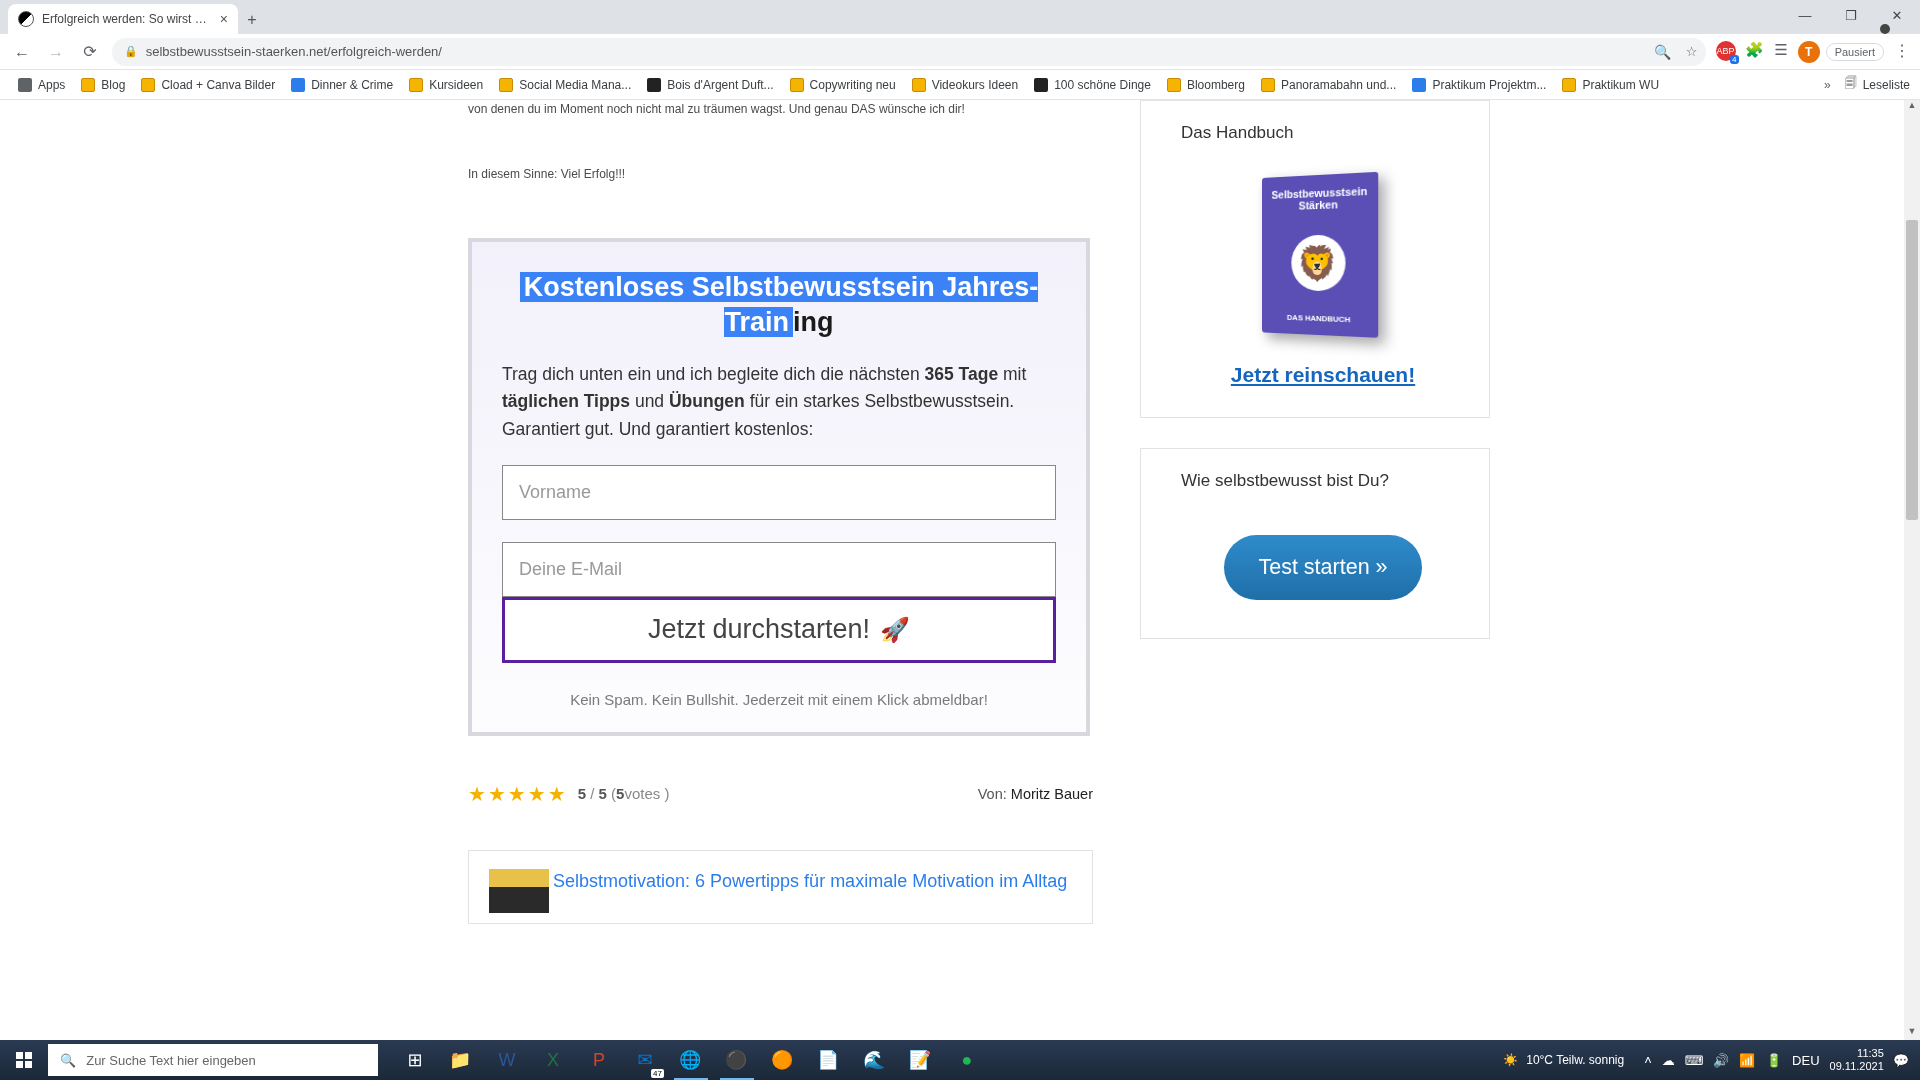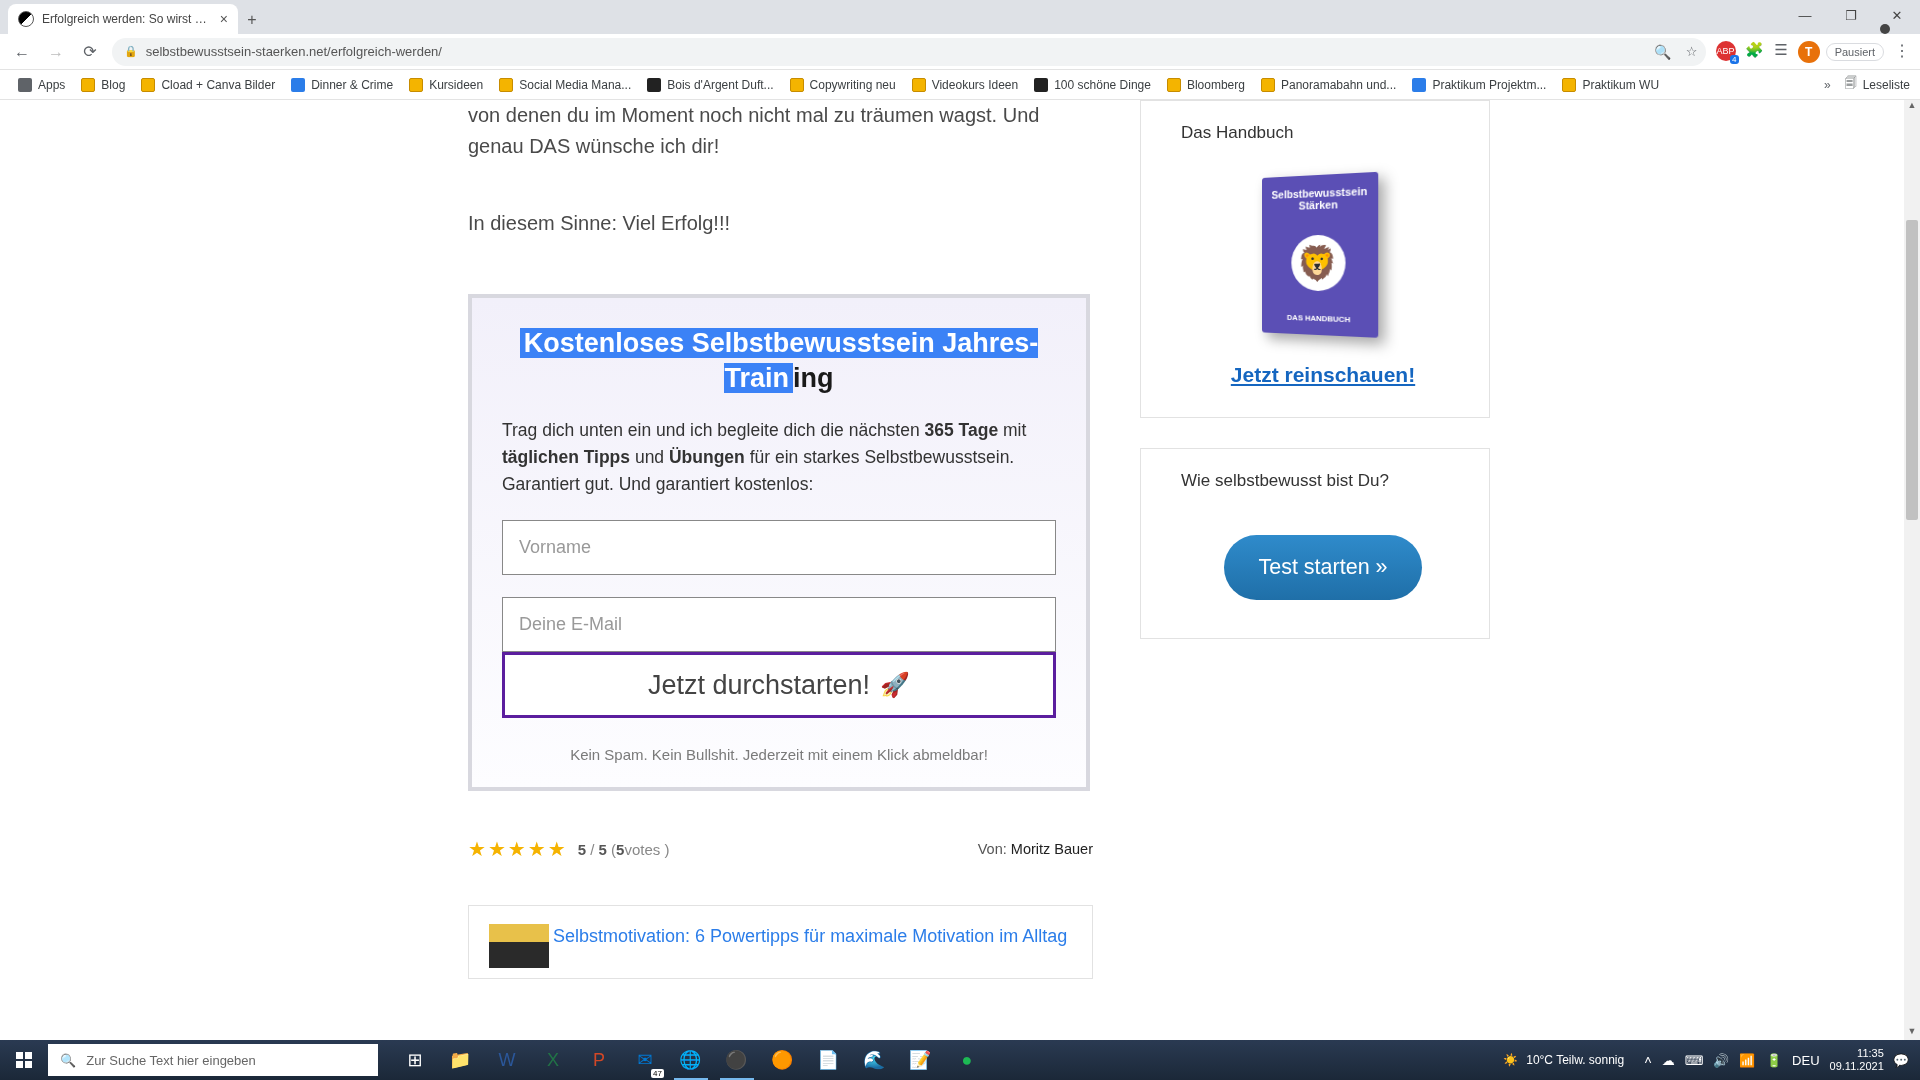--- a/index.html
+++ b/index.html
@@ -43,21 +43,21 @@
   .read { display:flex;align-items:center;gap:6px; }
 
   
   .viewport { position:relative; height: calc(1080px - 34px - 36px - 30px - 40px); background:#fff; overflow:hidden; }
   .sbar { position:absolute; right:0; top:0; bottom:0; width:16px; background:#f1f1f1; }
   .sbar-thumb { position:absolute; right:2px; top:120px; width:12px; height:300px; background:#c1c1c1; border-radius:2px; }
   .sbar-arrow { position:absolute; right:2px; width:12px; height:14px; text-align:center; font-size:9px; color:#666; }
 
   .content { position:absolute; left:423px; top:0; width:1100px; }
   .main { position:absolute; left:45px; top:0; width:625px; }
-  .paragraph { font-size:20px; color:#4a4a4a; line-height:1.55; }
+  .paragraph { font-size:12px; color:#4a4a4a; line-height:1.55; }
   .p2 { margin-top:46px; }
 
   .optin { margin-top:55px; border:4px solid #d8d8df; background:linear-gradient(180deg,#f2f0fa,#fdfdff); padding:28px 30px 24px; width:622px; }
   .optin h2 { text-align:center; font-size:27px; font-weight:800; line-height:1.28; color:#1a1a1a; }
   .hl { background:#3b82f6; color:#fff; padding:0 4px; }
   .desc { margin-top:22px; font-size:17.5px; line-height:1.55; color:#333; }
   .inp { width:100%; height:55px; border:1px solid #888; background:#fff; font-size:18px; padding:0 16px; color:#999; display:flex; align-items:center; margin-top:22px; }
   .inp + .inp { margin-top:22px; }
   .cta { width:100%; height:66px; border:3px solid #5b1e9e; background:#fff; display:flex; align-items:center; justify-content:center; font-size:27px; color:#444; gap:10px; }
   .rocket { font-size:24px; }

